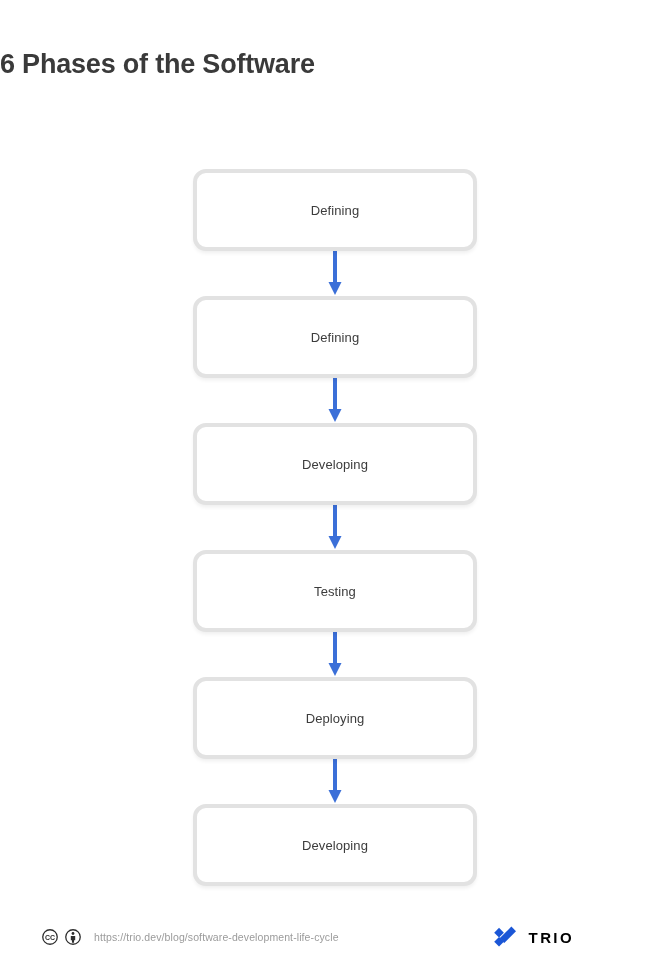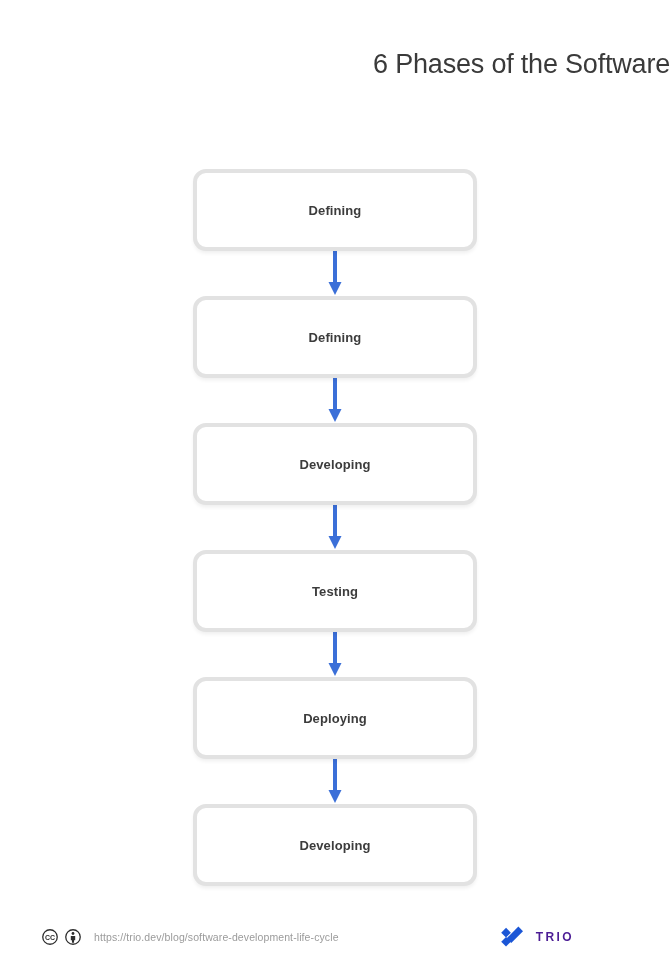--- a/index.html
+++ b/index.html
@@ -15,23 +15,23 @@
     overflow: hidden;
     -webkit-font-smoothing: antialiased;
   }
 
   
   .title {
     position: absolute;
     top: 47px;
     left: 0;
     width: 670px;
-    text-align: right;
+    text-align: left;
     font-size: 27px;
-    font-weight: normal;
+    font-weight: bold;
     line-height: 35px;
     color: #3a3a3a;
     letter-spacing: -0.2px;
   }
   .title .line { display: block; }
 
   
   .flow {
     position: absolute;
     top: 169px;
@@ -49,21 +49,21 @@
     border: 4px solid #e2e2e2;
     border-radius: 13px;
     display: flex;
     align-items: center;
     justify-content: center;
     box-shadow: 0 3px 4px -1px rgba(0,0,0,0.07);
   }
   .node-label {
     font-size: 13px;
     color: #3c3c3c;
-    font-weight: bold;
+    font-weight: normal;
     letter-spacing: 0.1px;
   }
   .connector {
     width: 284px;
     height: 45px;
     display: flex;
     align-items: center;
     justify-content: center;
   }
   .arrow-svg { display: block; }
@@ -97,23 +97,23 @@
     position: absolute;
     right: 30px;
     top: 0;
     height: 34px;
     display: flex;
     align-items: center;
     gap: 9px;
   }
   .brand-mark { display: block; }
   .brand-name {
-    font-size: 12px;
+    font-size: 15px;
     font-weight: bold;
-    color: #4c1d95;
+    color: #000000;
     letter-spacing: 2.4px;
     line-height: 1;
   }
 </style>
 </head>
 <body>
 
 <div class="title">
   <span class="line">6 Phases of the Software</span>
 </div>

